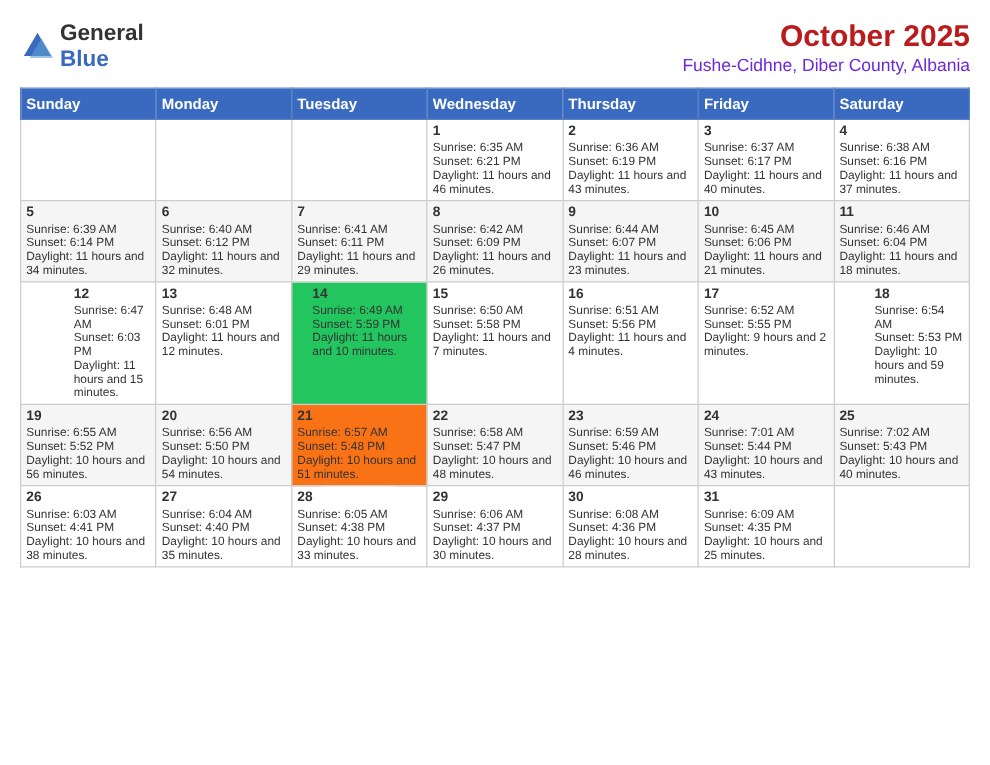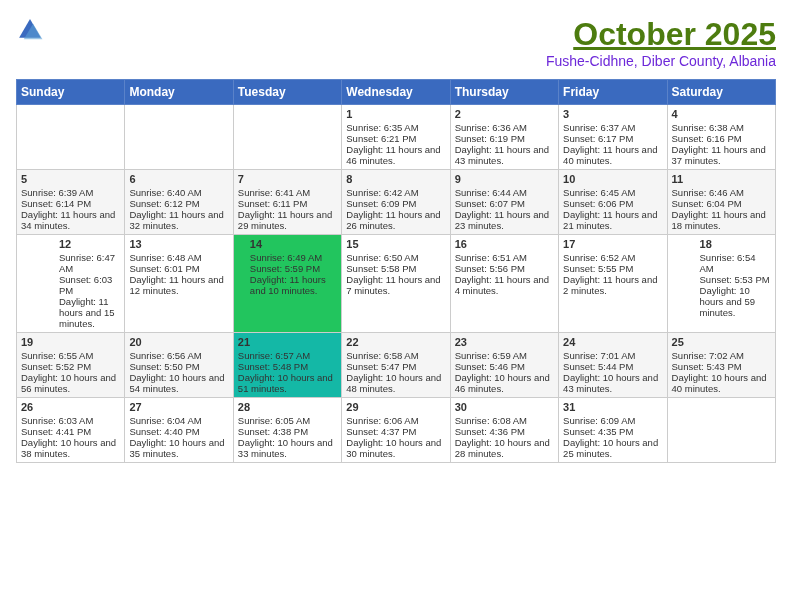--- a/index.html
+++ b/index.html
@@ -32,24 +32,23 @@
       color: #3a6abf;
     }
     .logo-icon {
       width: 28px;
       height: 28px;
     }
     .title-block {
       text-align: right;
     }
     .month-title {
-      font-size: 32px;
+      font-size: 24px;
       font-weight: bold;
-      color: #4d7c0f;
-      text-decoration: underline;
+      color: #b91c1c;
     }
     .location {
       font-size: 14px;
       color: #6d28d9;
     }
     .calendar {
       width: 100%;
       border-collapse: collapse;
       border: 1px solid #ccc;
     }
@@ -79,20 +78,24 @@
   </style>
 </head>
 <body>
 
 <div class="header">
   <div class="logo">
     <svg class="logo-icon" viewBox="0 0 36 36">
       <polygon points="18,4 32,28 4,28" fill="#3a6abf"></polygon>
       <polygon points="22,10 34,30 10,30" fill="#5a9fd4" opacity="0.6"></polygon>
     </svg>
+    <div>
+      <span class="logo-text-general">General</span><br>
+      <span class="logo-text-blue">Blue</span>
+    </div>
   </div>
   <div class="title-block">
     <div class="month-title">October 2025</div>
     <div class="location">Fushe-Cidhne, Diber County, Albania</div>
   </div>
 </div>
 
 <table class="calendar">
   <thead>
     <tr>
@@ -123,27 +126,27 @@
         <td style="background: rgb(245, 245, 245);"><span class="day-num">9</span><span>Sunrise: 6:44 AM</span><br><span>Sunset: 6:07 PM</span><br><span>Daylight: 11 hours and 23 minutes.</span></td>
         <td style="background: rgb(245, 245, 245);"><span class="day-num">10</span><span>Sunrise: 6:45 AM</span><br><span>Sunset: 6:06 PM</span><br><span>Daylight: 11 hours and 21 minutes.</span></td>
         <td style="background: rgb(245, 245, 245); margin-left: 28px;"><span class="day-num">11</span><span>Sunrise: 6:46 AM</span><br><span>Sunset: 6:04 PM</span><br><span>Daylight: 11 hours and 18 minutes.</span></td>
       </tr>
       <tr>
         <td style="background: rgb(255, 255, 255); padding-left: 42px;"><span class="day-num">12</span><span>Sunrise: 6:47 AM</span><br><span>Sunset: 6:03 PM</span><br><span>Daylight: 11 hours and 15 minutes.</span></td>
         <td style="background: rgb(255, 255, 255);"><span class="day-num">13</span><span>Sunrise: 6:48 AM</span><br><span>Sunset: 6:01 PM</span><br><span>Daylight: 11 hours and 12 minutes.</span></td>
         <td style="background: #22c55e; padding-left: 16px;"><span class="day-num">14</span><span>Sunrise: 6:49 AM</span><br><span>Sunset: 5:59 PM</span><br><span>Daylight: 11 hours and 10 minutes.</span></td>
         <td style="background: rgb(255, 255, 255);"><span class="day-num">15</span><span>Sunrise: 6:50 AM</span><br><span>Sunset: 5:58 PM</span><br><span>Daylight: 11 hours and 7 minutes.</span></td>
         <td style="background: rgb(255, 255, 255);"><span class="day-num">16</span><span>Sunrise: 6:51 AM</span><br><span>Sunset: 5:56 PM</span><br><span>Daylight: 11 hours and 4 minutes.</span></td>
-        <td style="background: rgb(255, 255, 255);"><span class="day-num">17</span><span>Sunrise: 6:52 AM</span><br><span>Sunset: 5:55 PM</span><br><span>Daylight: 11 hours and 2 minutes.</span></td>
+        <td style="background: rgb(255, 255, 255);"><span class="day-num">17</span><span>Sunrise: 6:52 AM</span><br><span>Sunset: 5:55 PM</span><br><span>Daylight: 9 hours and 2 minutes.</span></td>
         <td style="background: rgb(255, 255, 255); padding-left: 32px;"><span class="day-num">18</span><span>Sunrise: 6:54 AM</span><br><span>Sunset: 5:53 PM</span><br><span>Daylight: 10 hours and 59 minutes.</span></td>
       </tr>
       <tr>
         <td style="background: rgb(245, 245, 245);"><span class="day-num">19</span><span>Sunrise: 6:55 AM</span><br><span>Sunset: 5:52 PM</span><br><span>Daylight: 10 hours and 56 minutes.</span></td>
         <td style="background: rgb(245, 245, 245);"><span class="day-num">20</span><span>Sunrise: 6:56 AM</span><br><span>Sunset: 5:50 PM</span><br><span>Daylight: 10 hours and 54 minutes.</span></td>
-        <td style="background: #14b8a6;"><span class="day-num">21</span><span>Sunrise: 6:57 AM</span><br><span>Sunset: 5:48 PM</span><br><span>Daylight: 10 hours and 51 minutes.</span></td>
+        <td style="background: #f97316;"><span class="day-num">21</span><span>Sunrise: 6:57 AM</span><br><span>Sunset: 5:48 PM</span><br><span>Daylight: 10 hours and 51 minutes.</span></td>
         <td style="background: rgb(245, 245, 245);"><span class="day-num">22</span><span>Sunrise: 6:58 AM</span><br><span>Sunset: 5:47 PM</span><br><span>Daylight: 10 hours and 48 minutes.</span></td>
         <td style="background: rgb(245, 245, 245);"><span class="day-num">23</span><span>Sunrise: 6:59 AM</span><br><span>Sunset: 5:46 PM</span><br><span>Daylight: 10 hours and 46 minutes.</span></td>
         <td style="background: rgb(245, 245, 245);"><span class="day-num">24</span><span>Sunrise: 7:01 AM</span><br><span>Sunset: 5:44 PM</span><br><span>Daylight: 10 hours and 43 minutes.</span></td>
         <td style="background: rgb(245, 245, 245);"><span class="day-num">25</span><span>Sunrise: 7:02 AM</span><br><span>Sunset: 5:43 PM</span><br><span>Daylight: 10 hours and 40 minutes.</span></td>
       </tr>
       <tr>
         <td style="background: rgb(255, 255, 255);"><span class="day-num">26</span><span>Sunrise: 6:03 AM</span><br><span>Sunset: 4:41 PM</span><br><span>Daylight: 10 hours and 38 minutes.</span></td>
         <td style="background: rgb(255, 255, 255);"><span class="day-num">27</span><span>Sunrise: 6:04 AM</span><br><span>Sunset: 4:40 PM</span><br><span>Daylight: 10 hours and 35 minutes.</span></td>
         <td style="background: rgb(255, 255, 255); border-radius: 28px;"><span class="day-num">28</span><span>Sunrise: 6:05 AM</span><br><span>Sunset: 4:38 PM</span><br><span>Daylight: 10 hours and 33 minutes.</span></td>
         <td style="background: rgb(255, 255, 255);"><span class="day-num">29</span><span>Sunrise: 6:06 AM</span><br><span>Sunset: 4:37 PM</span><br><span>Daylight: 10 hours and 30 minutes.</span></td>

